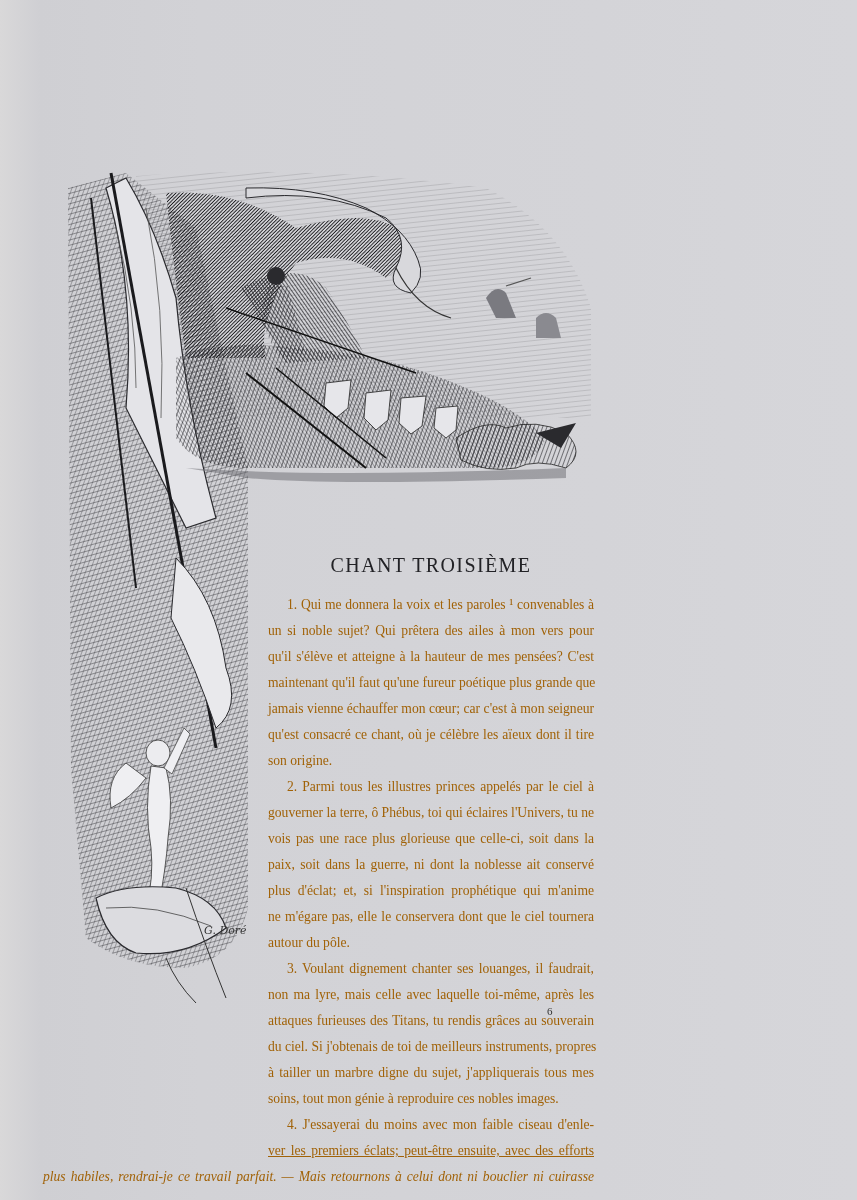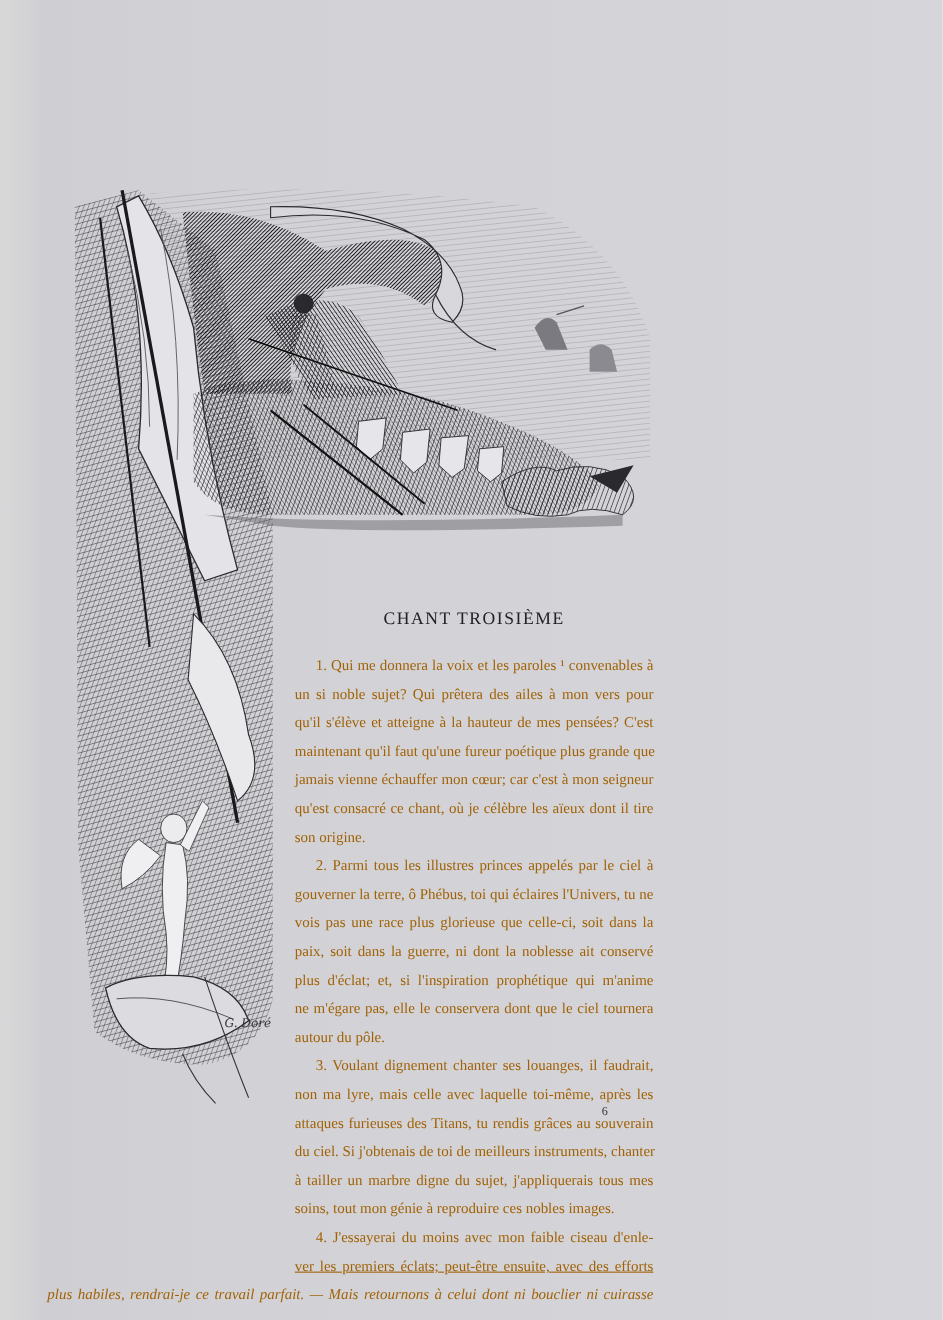--- a/index.html
+++ b/index.html
@@ -30,21 +30,21 @@
       height: 840px;
     }
     .illustration svg { display: block; }
 
     .chapter-title {
       position: absolute;
       left: 268px;
       width: 326px;
       top: 554px;
       text-align: center;
-      font-size: 16px;
+      font-size: 20px;
       letter-spacing: 1.4px;
       color: #222226;
     }
 
     .text-line {
       position: absolute;
       font-size: 13.6px;
       line-height: 26px;
       height: 26px;
       white-space: nowrap;
@@ -164,21 +164,21 @@
   <div class="text-line col" style="top:800px;">gouverner la terre, ô Phébus, toi qui éclaires l'Univers, tu ne</div>
   <div class="text-line col" style="top:852px;">paix, soit dans la guerre, ni dont la noblesse ait conservé</div>
   <div class="text-line col" style="top:826px;">vois pas une race plus glorieuse que celle-ci, soit dans la</div>
   <div class="text-line col" style="top:878px;">plus d'éclat; et, si l'inspiration prophétique qui m'anime</div>
   <div class="text-line col" style="top:904px;">ne m'égare pas, elle le conservera dont que le ciel tournera</div>
   <div class="text-line col col-last" style="top:930px;">autour du pôle.</div>
 
   <div class="text-line col-indent" style="top:956px;">3. Voulant dignement chanter ses louanges, il faudrait,</div>
   <div class="text-line col" style="top:982px;">non ma lyre, mais celle avec laquelle toi-même, après les</div>
   <div class="text-line col" style="top:1008px;">attaques furieuses des Titans, tu rendis grâces au souverain</div>
-  <div class="text-line col" style="top:1034px;">du ciel. Si j'obtenais de toi de meilleurs instruments, chanter</div>
+  <div class="text-line col" style="top:1034px;">du ciel. Si j'obtenais de toi de meilleurs instruments, propres</div>
   <div class="text-line col" style="top:1060px;">à tailler un marbre digne du sujet, j'appliquerais tous mes</div>
   <div class="text-line col col-last" style="top:1086px;">soins, tout mon génie à reproduire ces nobles images.</div>
 
   <div class="text-line col-indent" style="top:1112px;">4. J'essayerai du moins avec mon faible ciseau d'enle-</div>
   <div class="text-line col" style="top:1138px;text-decoration:underline;">ver les premiers éclats; peut-être ensuite, avec des efforts</div>
   <div class="text-line full" style="top:1164px;">plus habiles, rendrai-je ce travail parfait. — Mais retournons à celui dont ni bouclier ni cuirasse</div>
 
   <div class="page-number">6</div>
 </div>
 

